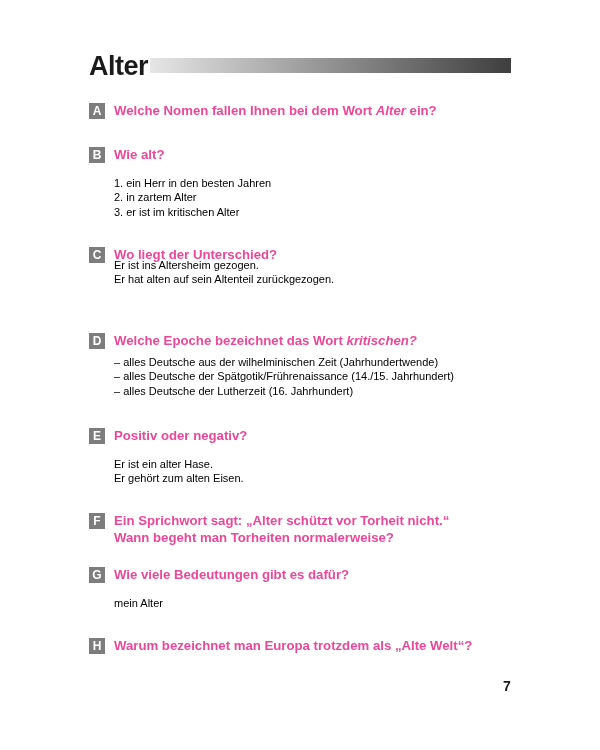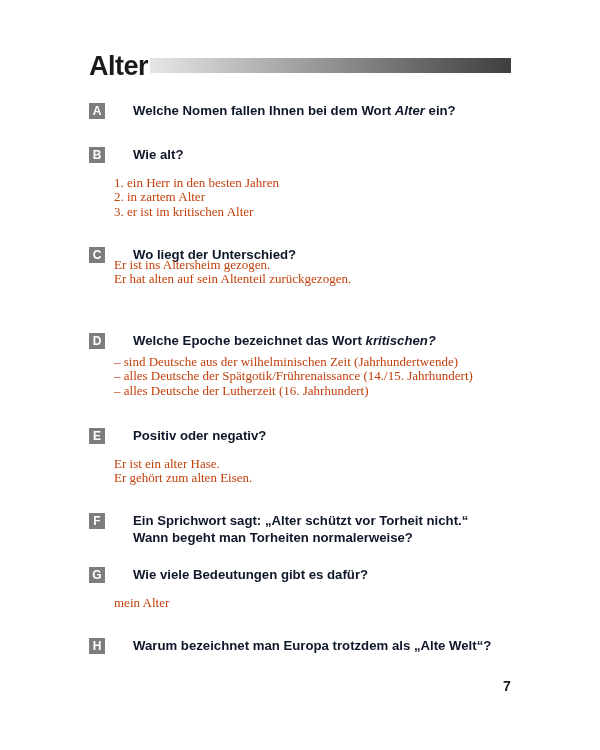--- a/index.html
+++ b/index.html
@@ -2,23 +2,23 @@
 <html><head>
 <meta charset="utf-8">
 <style>
   html, body { margin:0; padding:0; }
   body { width:600px; height:750px; background:#ffffff; position:relative; overflow:hidden; color:#1a1a1a; }
   .title-row { position:absolute; left:89px; top:52px; width:422px; height:28px; }
   .title { position:absolute; left:0; top:0; font-family:"Liberation Sans", sans-serif; font-weight:bold; font-size:27px; line-height:28px; letter-spacing:-0.5px; color:#1a1a1a; }
   .title-bar { position:absolute; left:61px; top:6px; right:0; height:15px; background:linear-gradient(to right,#e6e6e6 0%,#9a9a9a 45%,#3e3e3e 100%); }
   .section { position:absolute; left:89px; }
   .badge { position:absolute; left:0; top:1px; width:16px; height:16px; background:#7d7d7d; color:#ffffff; font-family:"Liberation Sans", sans-serif; font-weight:bold; font-size:12px; line-height:16px; text-align:center; }
-  .q { position:absolute; left:25px; top:0; font-family:"Liberation Sans", sans-serif; font-weight:bold; font-size:13.2px; line-height:17px; white-space:nowrap; color:#0f172a;margin-left:19px; }
+  .q { position:absolute; left:25px; top:0; font-family:"Liberation Sans", sans-serif; font-weight:bold; font-size:13.2px; line-height:17px; white-space:nowrap; color:#ec4899; }
   .q i { font-style:italic; }
-  .body { position:absolute; left:25px; font-family:Liberation Serif, serif; font-size:13px; line-height:14.3px; white-space:nowrap; color:#c2410c; }
+  .body { position:absolute; left:25px; font-family:Liberation Sans, sans-serif; font-size:11px; line-height:14.3px; white-space:nowrap; color:#000000; }
   .body div { height:14.3px; }
   .page-num { position:absolute; left:503px; top:678px; font-family:"Liberation Sans", sans-serif; font-weight:bold; font-size:14px; color:#1a1a1a; }
 </style>
 </head>
 <body>
 
 <div class="title-row">
   <div class="title-bar"></div>
   <div class="title">Alter</div>
 </div>
@@ -44,21 +44,21 @@
   <div class="body" style="top:12px;">
     <div>Er ist ins Altersheim gezogen.</div>
     <div>Er hat alten auf sein Altenteil zurückgezogen.</div>
   </div>
 </div>
 
 <div class="section" style="top:332px;">
   <div class="badge">D</div>
   <div class="q"><span>Welche Epoche bezeichnet das Wort </span><i>kritischen?</i></div>
   <div class="body" style="top:23px;">
-    <div>– sind Deutsche aus der wilhelminischen Zeit (Jahrhundertwende)</div>
+    <div>– alles Deutsche aus der wilhelminischen Zeit (Jahrhundertwende)</div>
     <div>– alles Deutsche der Spätgotik/Frührenaissance (14./15. Jahrhundert)</div>
     <div>– alles Deutsche der Lutherzeit (16. Jahrhundert)</div>
   </div>
 </div>
 
 <div class="section" style="top:427px;">
   <div class="badge">E</div>
   <div class="q">Positiv oder negativ?</div>
   <div class="body" style="top:30px;">
     <div>Er ist ein alter Hase.</div>

